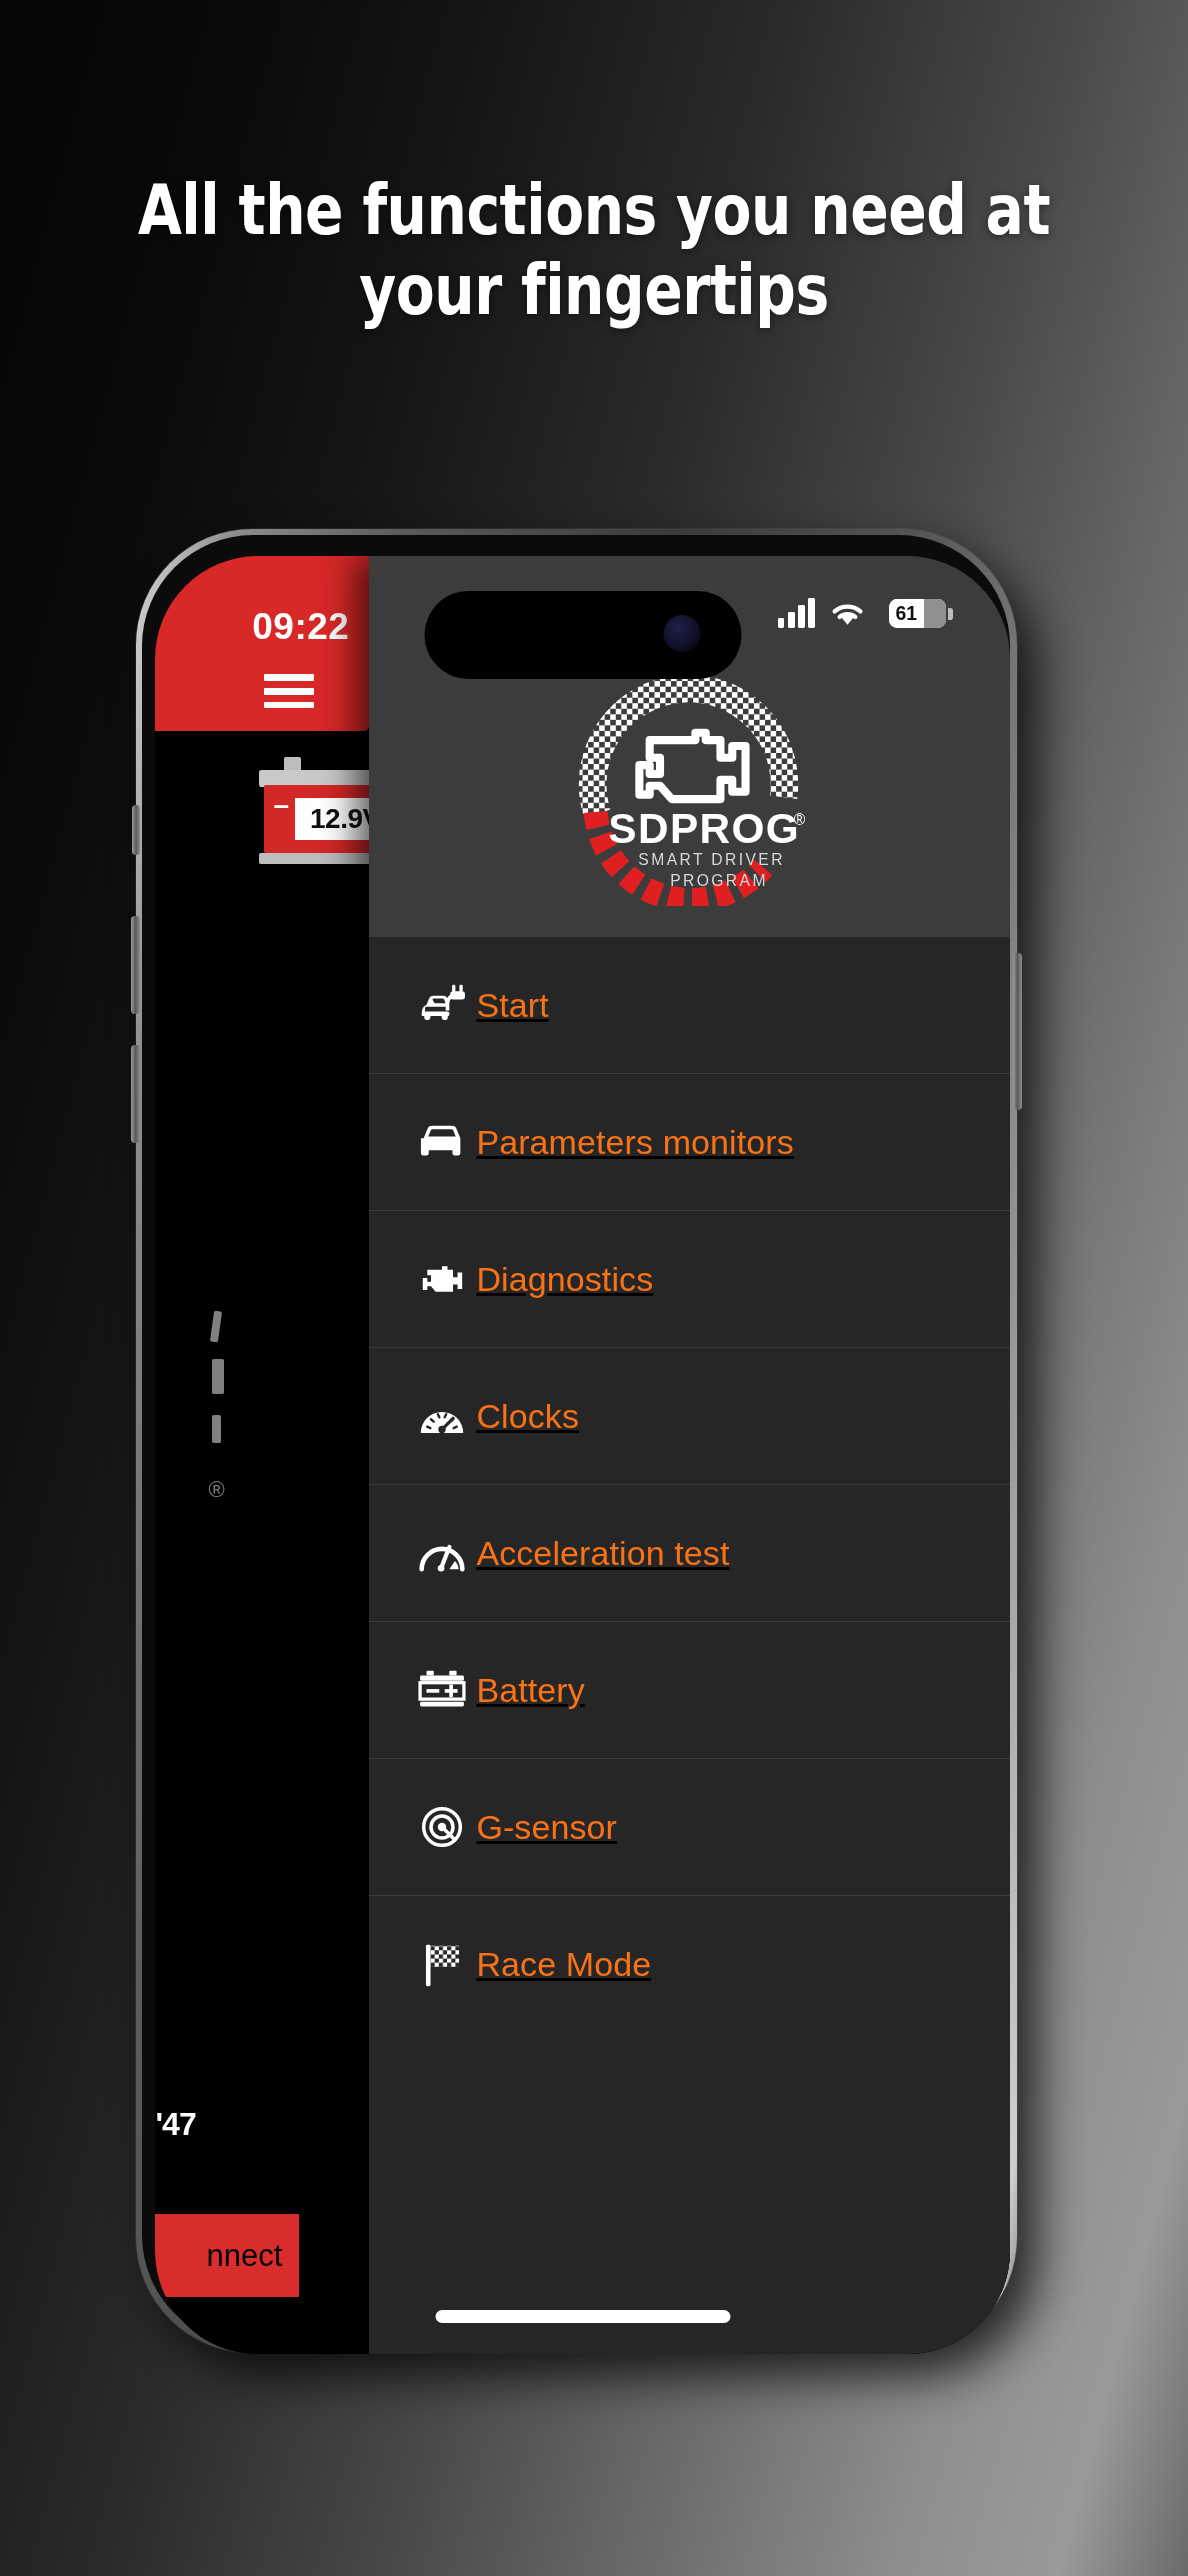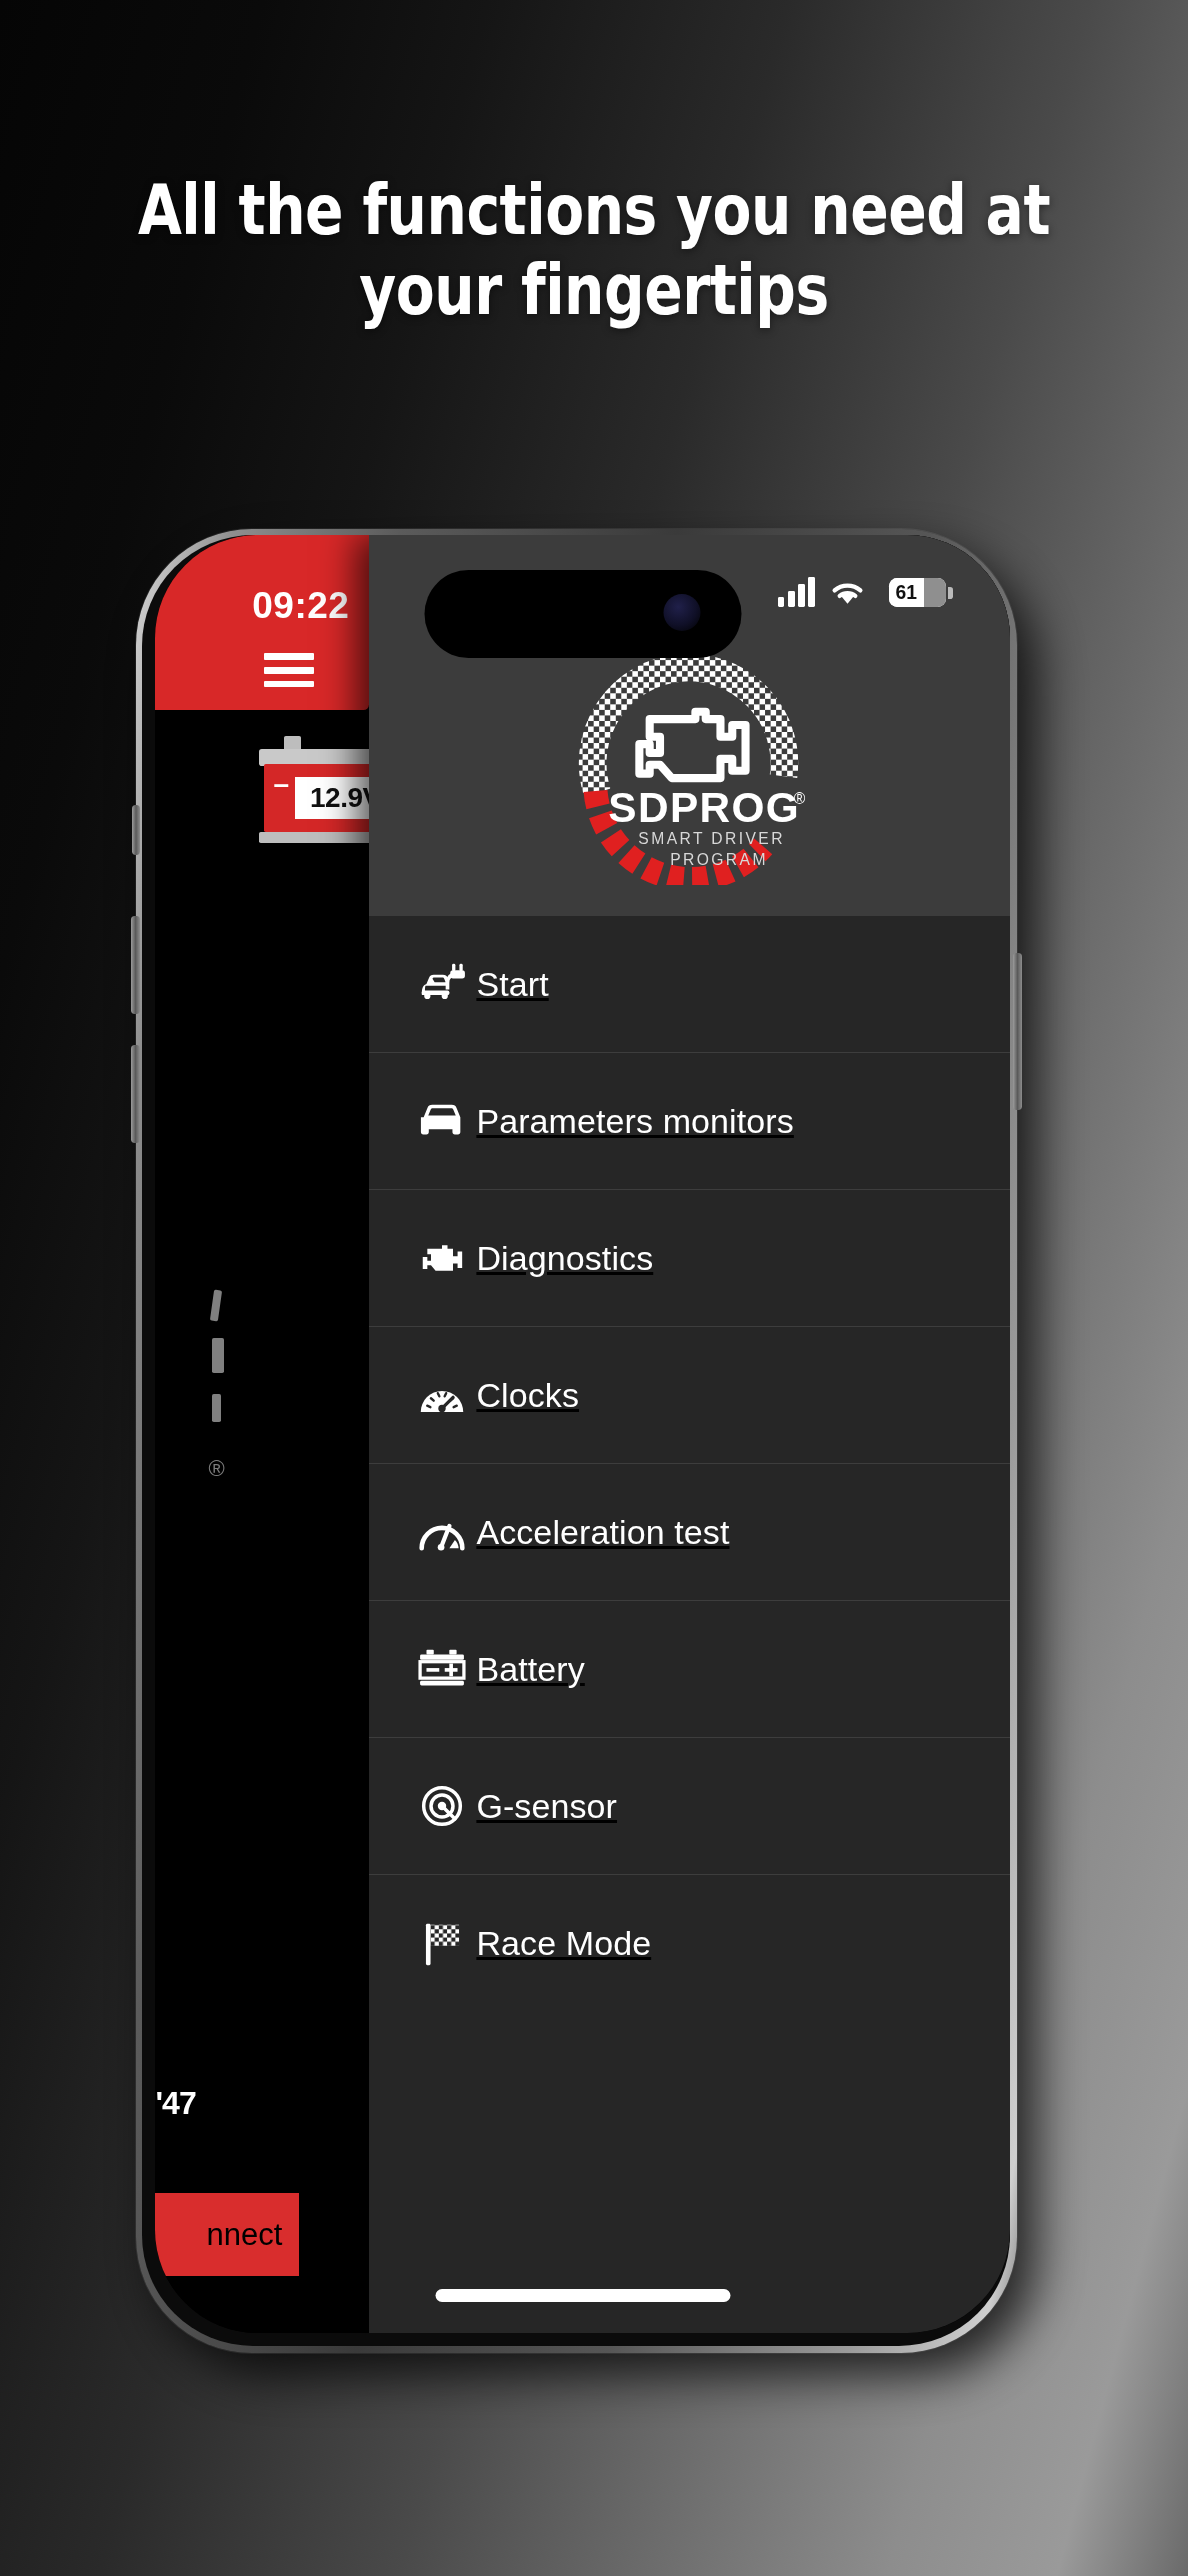--- a/index.html
+++ b/index.html
@@ -47,21 +47,21 @@
     background: linear-gradient(100deg,#d7d7d7 0%, #8f8f8f 8%, #5b5b5b 22%,
                 #3a3a3a 45%, #565656 66%, #9b9b9b 86%, #cfcfcf 97%, #7a7a7a 100%);
     box-shadow: 0 0 0 0.9px rgba(255,255,255,.08);
   }
   .phone-frame-inner {
     position: absolute; left: 6.4px; top: 6.4px; width: 868px; height: 1811px;
     border-radius: 111px;
     background: #0b0b0b;
   }
   .screen {
-    position: absolute; left: 13px; top: 0; width: 855px; height: 1798px;
+    position: absolute; left: 13px; top: 21px; width: 855px; height: 1798px;
     border-radius: 103px;
     background: #000000;
     overflow: hidden;
   }
 
   
   .btn-side { position: absolute; background: linear-gradient(90deg,#9b9b9b,#5a5a5a,#8d8d8d); border-radius: 3.7px; }
   .btn-silence { left: -3.7px; top: 276px; width: 7.4px; height: 50px; }
   .btn-volup   { left: -4.6px; top: 387px; width: 8.3px; height: 98px; }
   .btn-voldn   { left: -4.6px; top: 516px; width: 8.3px; height: 98px; }
@@ -157,21 +157,21 @@
     height: 381px; background: #3c3c3c; flex: none;
     display: flex; align-items: center; justify-content: center;
     padding-top: 72px;
   }
   .drawer-list { flex: 1; overflow: hidden; }
 
   .menu-item {
     display: flex; align-items: center;
     height: 137px; padding: 0 31px 0 39px;
     border-bottom: 1.8px solid #3d3d3d;
-    color: #ffffff;
+    color: #f97316;
   }
   .menu-item:last-child { border-bottom: none; }
   .menu-item .ic { width: 68px; flex: none; display:flex; align-items:center; justify-content:center; }
   .menu-item .lbl { font-size: 34px; line-height: 1.28; letter-spacing: 0.1px; }
 
   .home-ind {
     position: absolute; left: 50%; transform: translateX(-50%);
     bottom: 31px; width: 295px; height: 13px; border-radius: 7.4px; background: #fff; z-index: 9;
   }
 

